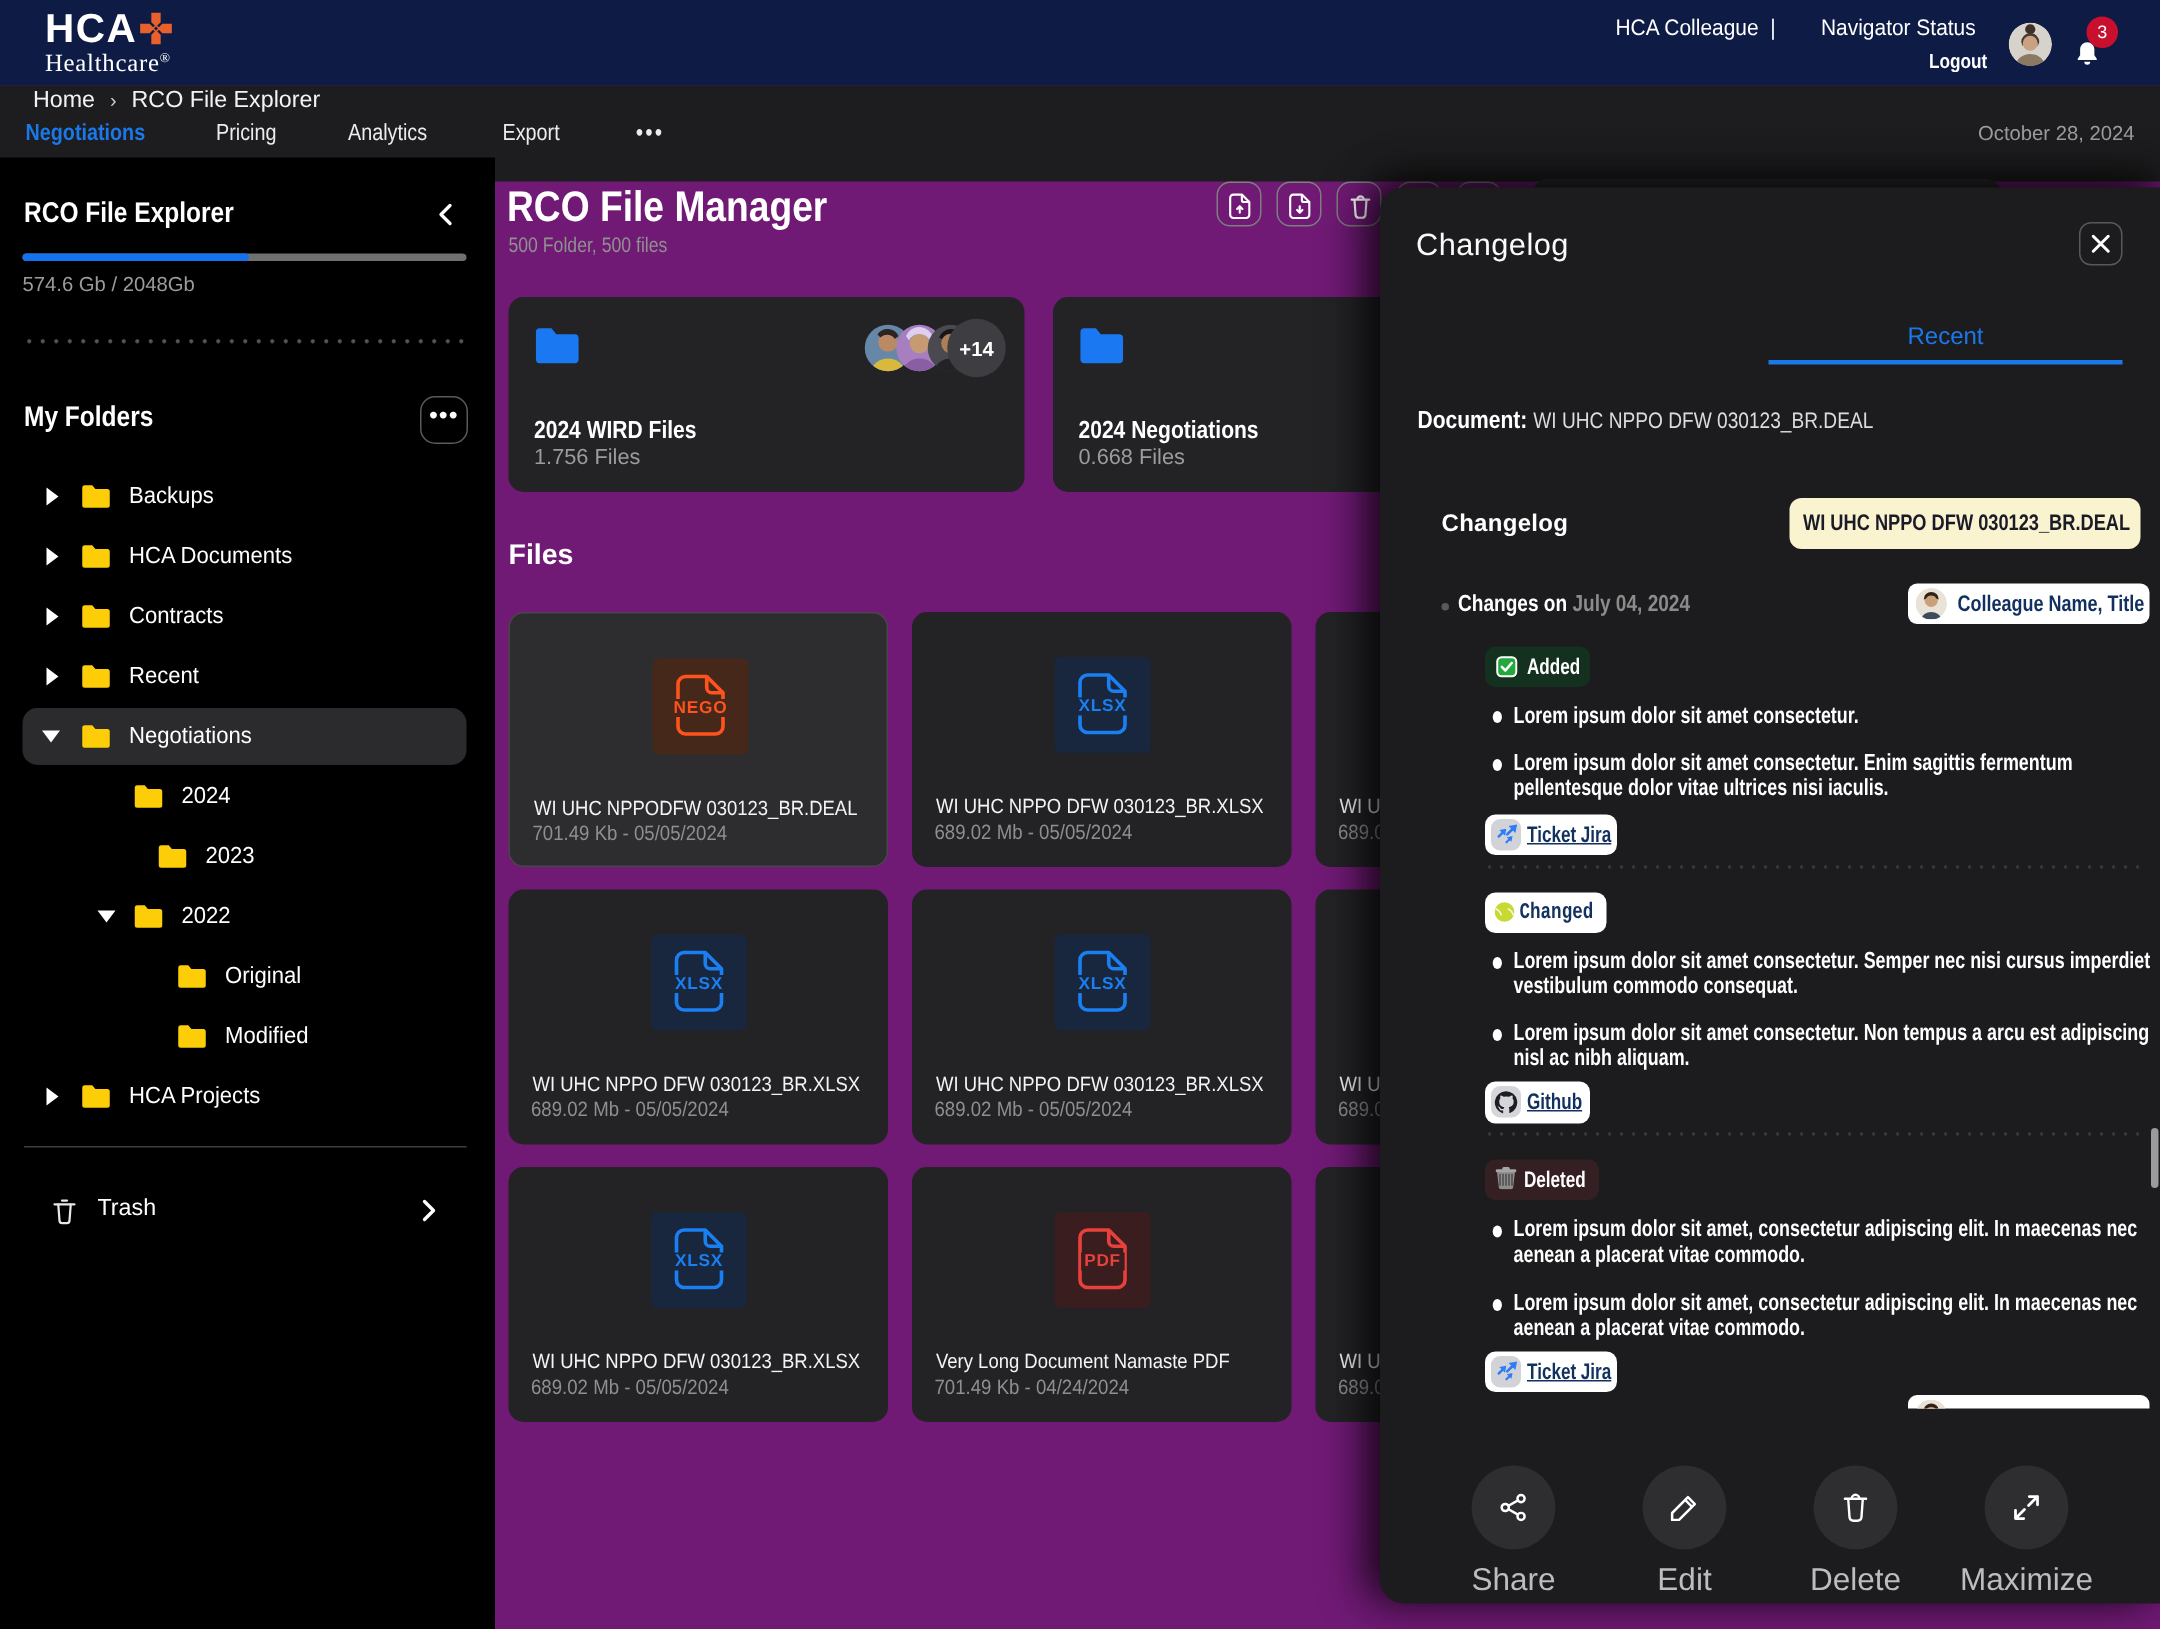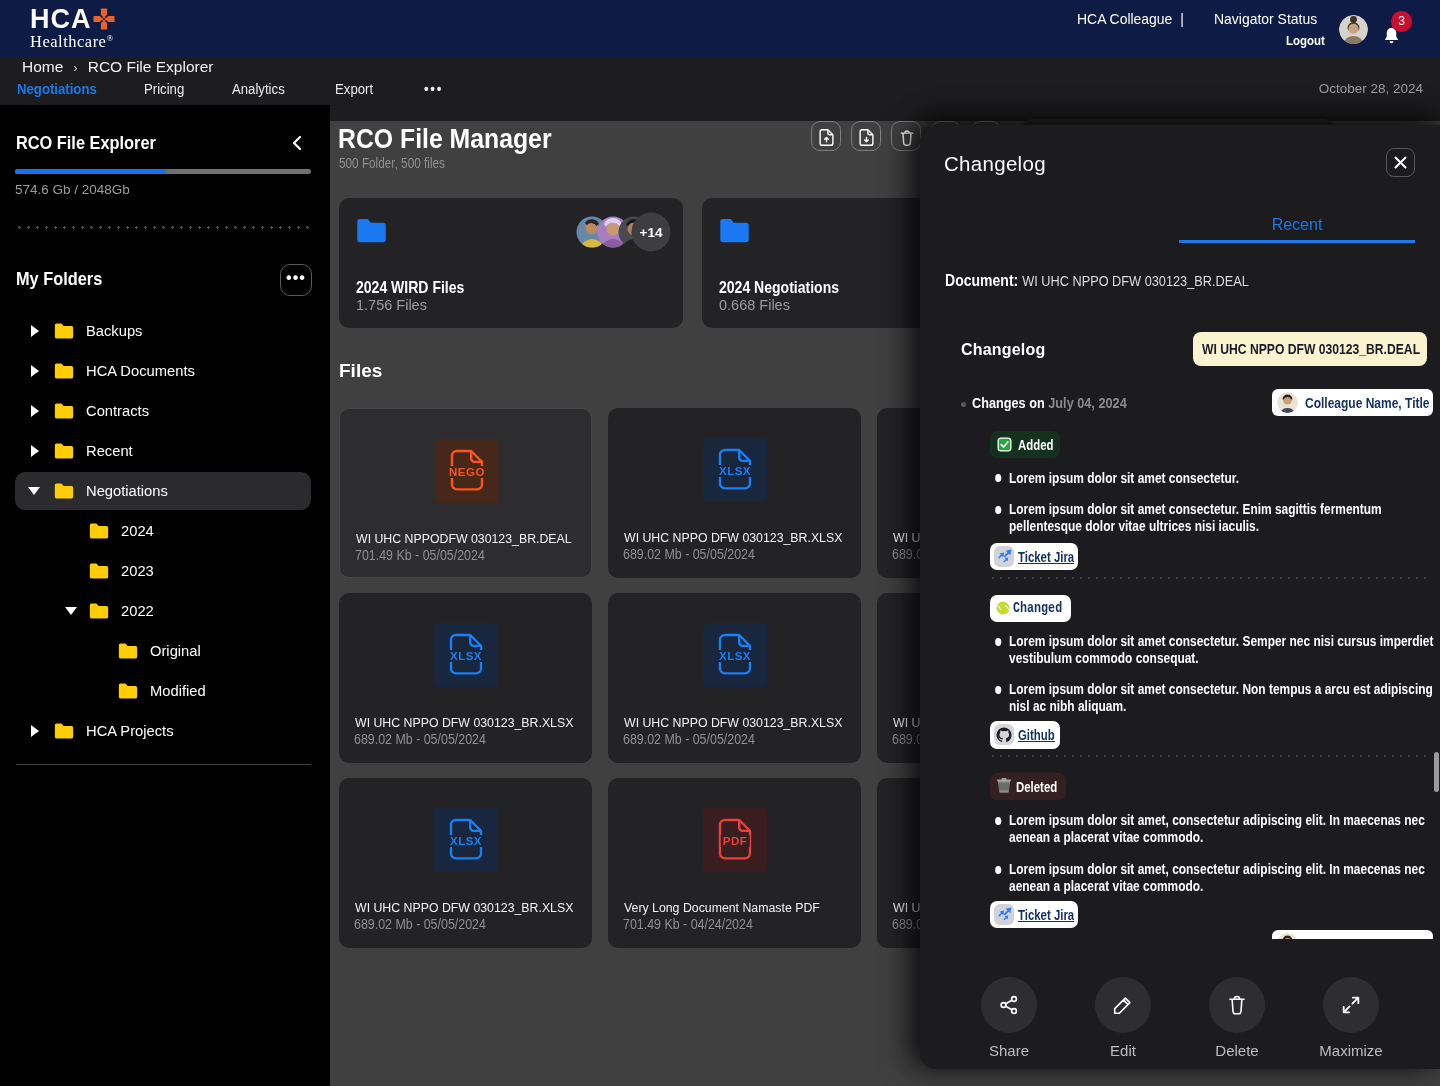--- a/index.html
+++ b/index.html
@@ -1,17 +1,17 @@
 <!DOCTYPE html>
 <html><head>
 <meta charset="utf-8">
 <style>
 * { margin:0; padding:0; box-sizing:border-box; }
 html,body { width:1440px; height:1086px; background:#000; font-family:"Liberation Sans", sans-serif; overflow:hidden; }
-#stage { position:relative; width:1440px; height:1086px; background:#404040; }
+#stage { position:relative; width:1440px; height:1086px; background:#701a75; }
 
 
 #navbar { position:absolute; left:0; top:0; width:1440px; height:57px; background:#0e1b45; }
 #logo { position:absolute; left:30px; top:7px; }
 #logo .hca { font-size:27px; font-weight:bold; color:#fff; letter-spacing:1px; line-height:24px; }
 #logo .hc { font-family:"Liberation Serif", serif; font-size:16.5px; color:#fff; line-height:14px; letter-spacing:0.5px; }
 .nav-t { position:absolute; color:#fff; font-size:15px; white-space:nowrap; transform:scaleX(0.93); transform-origin:0 0; }
 #logout { position:absolute; color:#fff; font-size:13.5px; font-weight:bold; transform:scaleX(0.85); transform-origin:0 0; }
 #nav-avatar { position:absolute; left:1339px; top:13px; width:29px; height:29px; border-radius:50%; overflow:hidden; }
 #bell { position:absolute; left:1382px; top:26px; }
@@ -85,21 +85,21 @@
 .who-chip .av { position:absolute; left:5px; top:3px; width:21px; height:21px; border-radius:50%; overflow:hidden; }
 .tag { position:absolute; left:70px; height:27px; border-radius:7px; font-size:15px; font-weight:bold; }
 .tag .ic { position:absolute; left:7px; top:5.5px; }
 .tag .tx { position:absolute; left:28px; top:5px; white-space:nowrap; display:inline-block; transform:scaleX(0.76); transform-origin:0 0; }
 .tag.dark { color:#fff; }
 .tag.lite { background:#fff; color:#12315f; }
 .tag.lite .tx { text-decoration:underline; }
 .blt { position:absolute; left:89px; font-size:15.5px; font-weight:bold; color:#fff; line-height:16.6px; white-space:nowrap; transform:scaleX(0.77); transform-origin:0 0; }
 .blt::before { content:""; position:absolute; left:-18px; top:4.5px; width:8px; height:8px; border-radius:50%; background:#fff; }
 .pfoot-c { position:absolute; top:852px; width:56px; height:56px; border-radius:50%; background:#2e2e31; }
-.pfoot-l { position:absolute; top:917px; font-size:15px; color:#bdbdbd; text-align:center; width:120px; }
+.pfoot-l { position:absolute; top:917px; font-size:21px; color:#bdbdbd; text-align:center; width:120px; }
 #p-scroll { position:absolute; left:514px; top:627px; width:5px; height:40px; border-radius:3px; background:#9b9b9d; }
 </style>
 </head>
 <body>
 <div id="stage">
 
 <div id="navbar">
   <div id="logo">
     <div class="hca">HCA<svg width="22" height="22" viewBox="0 0 24 24" style="vertical-align:-2px;margin-left:1px">
             <path d="M8.6 0.5 h6.8 v6.9 L12 10.8 L8.6 7.4 z M8.6 23.5 h6.8 v-6.9 L12 13.2 L8.6 16.6 z M0.5 8.6 v6.8 h6.9 L10.8 12 L7.4 8.6 z M23.5 8.6 v6.8 h-6.9 L13.2 12 L16.6 8.6 z" fill="#e8612c"></path>
@@ -185,21 +185,21 @@
             <path d="M1 3 a2 2 0 0 1 2-2 h6 l2.5 3 H21 a2 2 0 0 1 2 2 v11 a2 2 0 0 1-2 2 H3 a2 2 0 0 1-2-2 z" fill="#fdce07"></path>
           </svg>
           <div class="lbl" style="left:86px;">Negotiations</div>
         </div>
     <div class="row" style="top:406px;">
           <svg class="fold" style="left:89px" width="20" height="18" viewBox="0 0 24 20">
             <path d="M1 3 a2 2 0 0 1 2-2 h6 l2.5 3 H21 a2 2 0 0 1 2 2 v11 a2 2 0 0 1-2 2 H3 a2 2 0 0 1-2-2 z" fill="#fdce07"></path>
           </svg>
           <div class="lbl" style="left:121px;">2024</div>
         </div>
-    <div class="row" style="top:446px;">
+    <div class="row" style="top:446px;margin-left:16px;">
           <svg class="fold" style="left:89px" width="20" height="18" viewBox="0 0 24 20">
             <path d="M1 3 a2 2 0 0 1 2-2 h6 l2.5 3 H21 a2 2 0 0 1 2 2 v11 a2 2 0 0 1-2 2 H3 a2 2 0 0 1-2-2 z" fill="#fdce07"></path>
           </svg>
           <div class="lbl" style="left:121px;">2023</div>
         </div>
     <div class="row" style="top:486px;">
           <div class="caret d" style="left:65px;"></div>
           <svg class="fold" style="left:89px" width="20" height="18" viewBox="0 0 24 20">
             <path d="M1 3 a2 2 0 0 1 2-2 h6 l2.5 3 H21 a2 2 0 0 1 2 2 v11 a2 2 0 0 1-2 2 H3 a2 2 0 0 1-2-2 z" fill="#fdce07"></path>
           </svg>
@@ -219,20 +219,29 @@
         </div>
     <div class="row" style="top:606px;">
           <div class="caret r" style="left:31px;"></div>
           <svg class="fold" style="left:54px" width="20" height="18" viewBox="0 0 24 20">
             <path d="M1 3 a2 2 0 0 1 2-2 h6 l2.5 3 H21 a2 2 0 0 1 2 2 v11 a2 2 0 0 1-2 2 H3 a2 2 0 0 1-2-2 z" fill="#fdce07"></path>
           </svg>
           <div class="lbl" style="left:86px;">HCA Projects</div>
         </div>
   </div>
   <div id="sb-sep"></div>
+  <div id="trash-row">
+    <svg style="position:absolute;left:33px;top:8px" width="20" height="22" viewBox="0 0 24 24" fill="none" stroke="#e8e8e8" stroke-width="1.8" stroke-linecap="round">
+          <path d="M4 7 h16 M10 4 h4 M7 7 l1 13 a2 2 0 0 0 2 2 h4 a2 2 0 0 0 2-2 l1-13"></path>
+        </svg>
+    <div class="lbl" style="color:#fff">Trash</div>
+    <svg style="position:absolute;left:281px;top:11px" width="10" height="16" viewBox="0 0 10 16">
+          <path d="M2 2 L8 8 L2 14" stroke="#fff" stroke-width="2.2" fill="none" stroke-linecap="round" stroke-linejoin="round"></path>
+        </svg>
+  </div>
 </div>
 
 <div id="main-title">RCO File Manager</div>
 <div id="main-sub">500 Folder, 500 files</div>
 <div id="actions">
   <div class="actbtn" style="left:811px;">
         <svg width="17" height="19" viewBox="0 0 24 26" fill="none" stroke="#fff" stroke-width="2" stroke-linejoin="round">
           <path d="M14 2 H6 a3 3 0 0 0-3 3 v16 a3 3 0 0 0 3 3 h12 a3 3 0 0 0 3-3 V9 z"></path>
           <path d="M14 2 v5 a2 2 0 0 0 2 2 h5"></path>
           <path d="M12 19 v-6 M9.5 15.5 L12 13 l2.5 2.5" stroke-linecap="round"></path>

